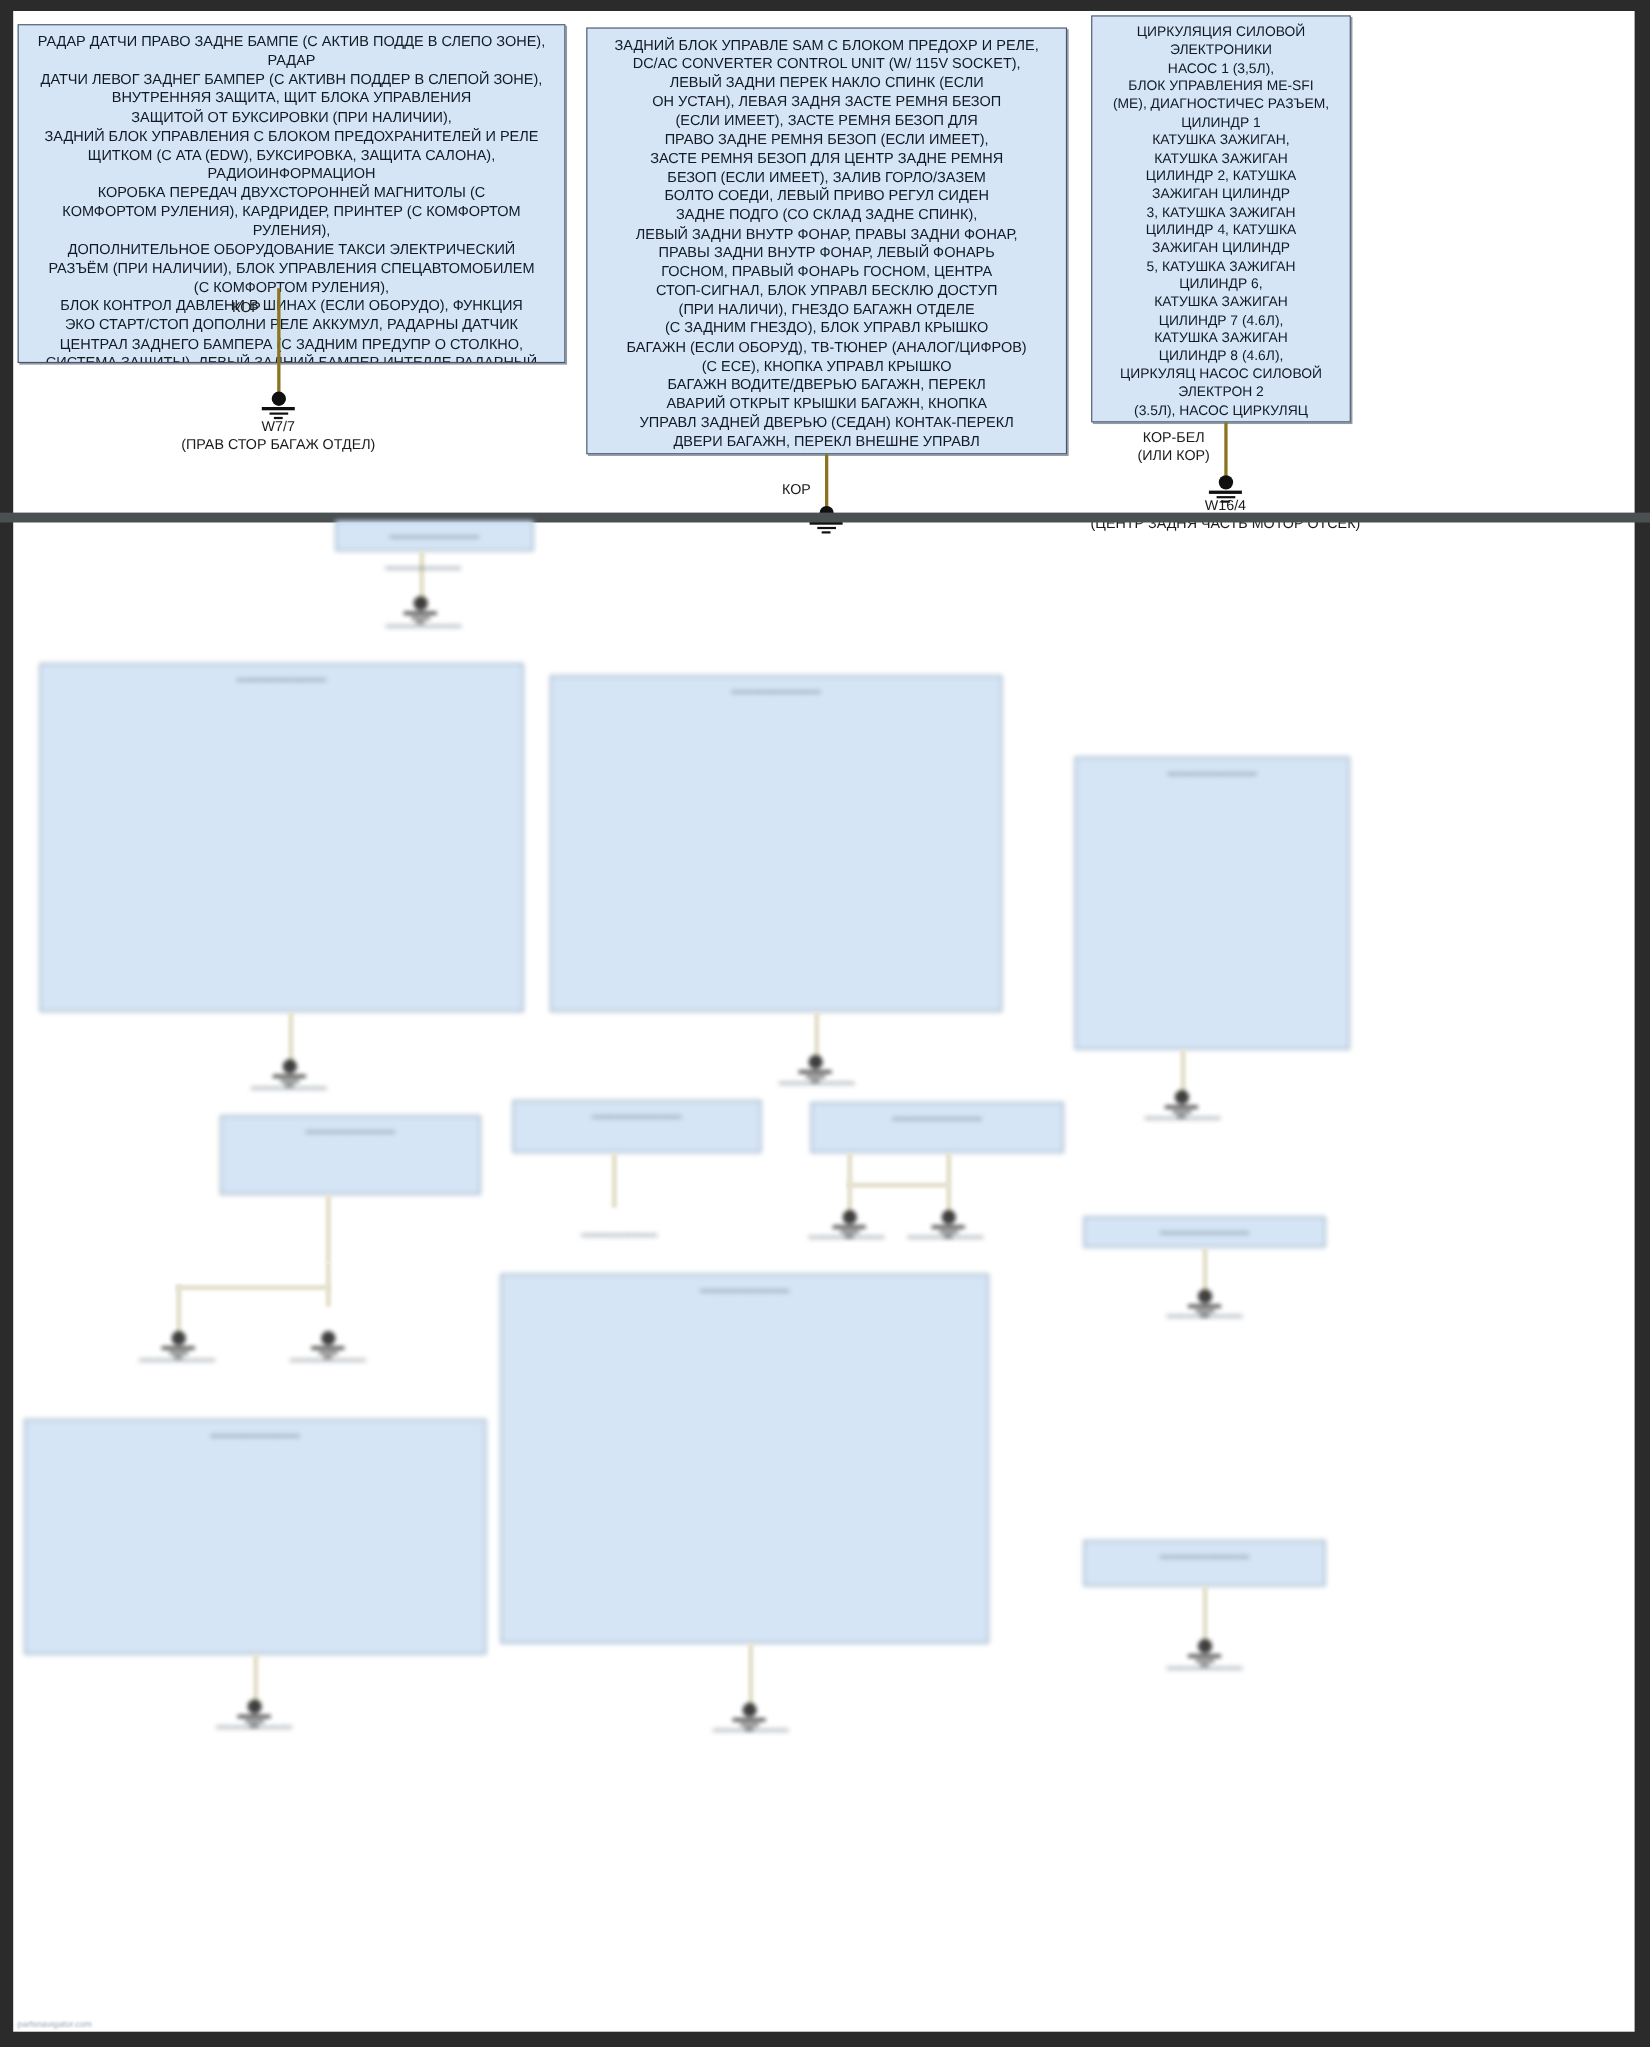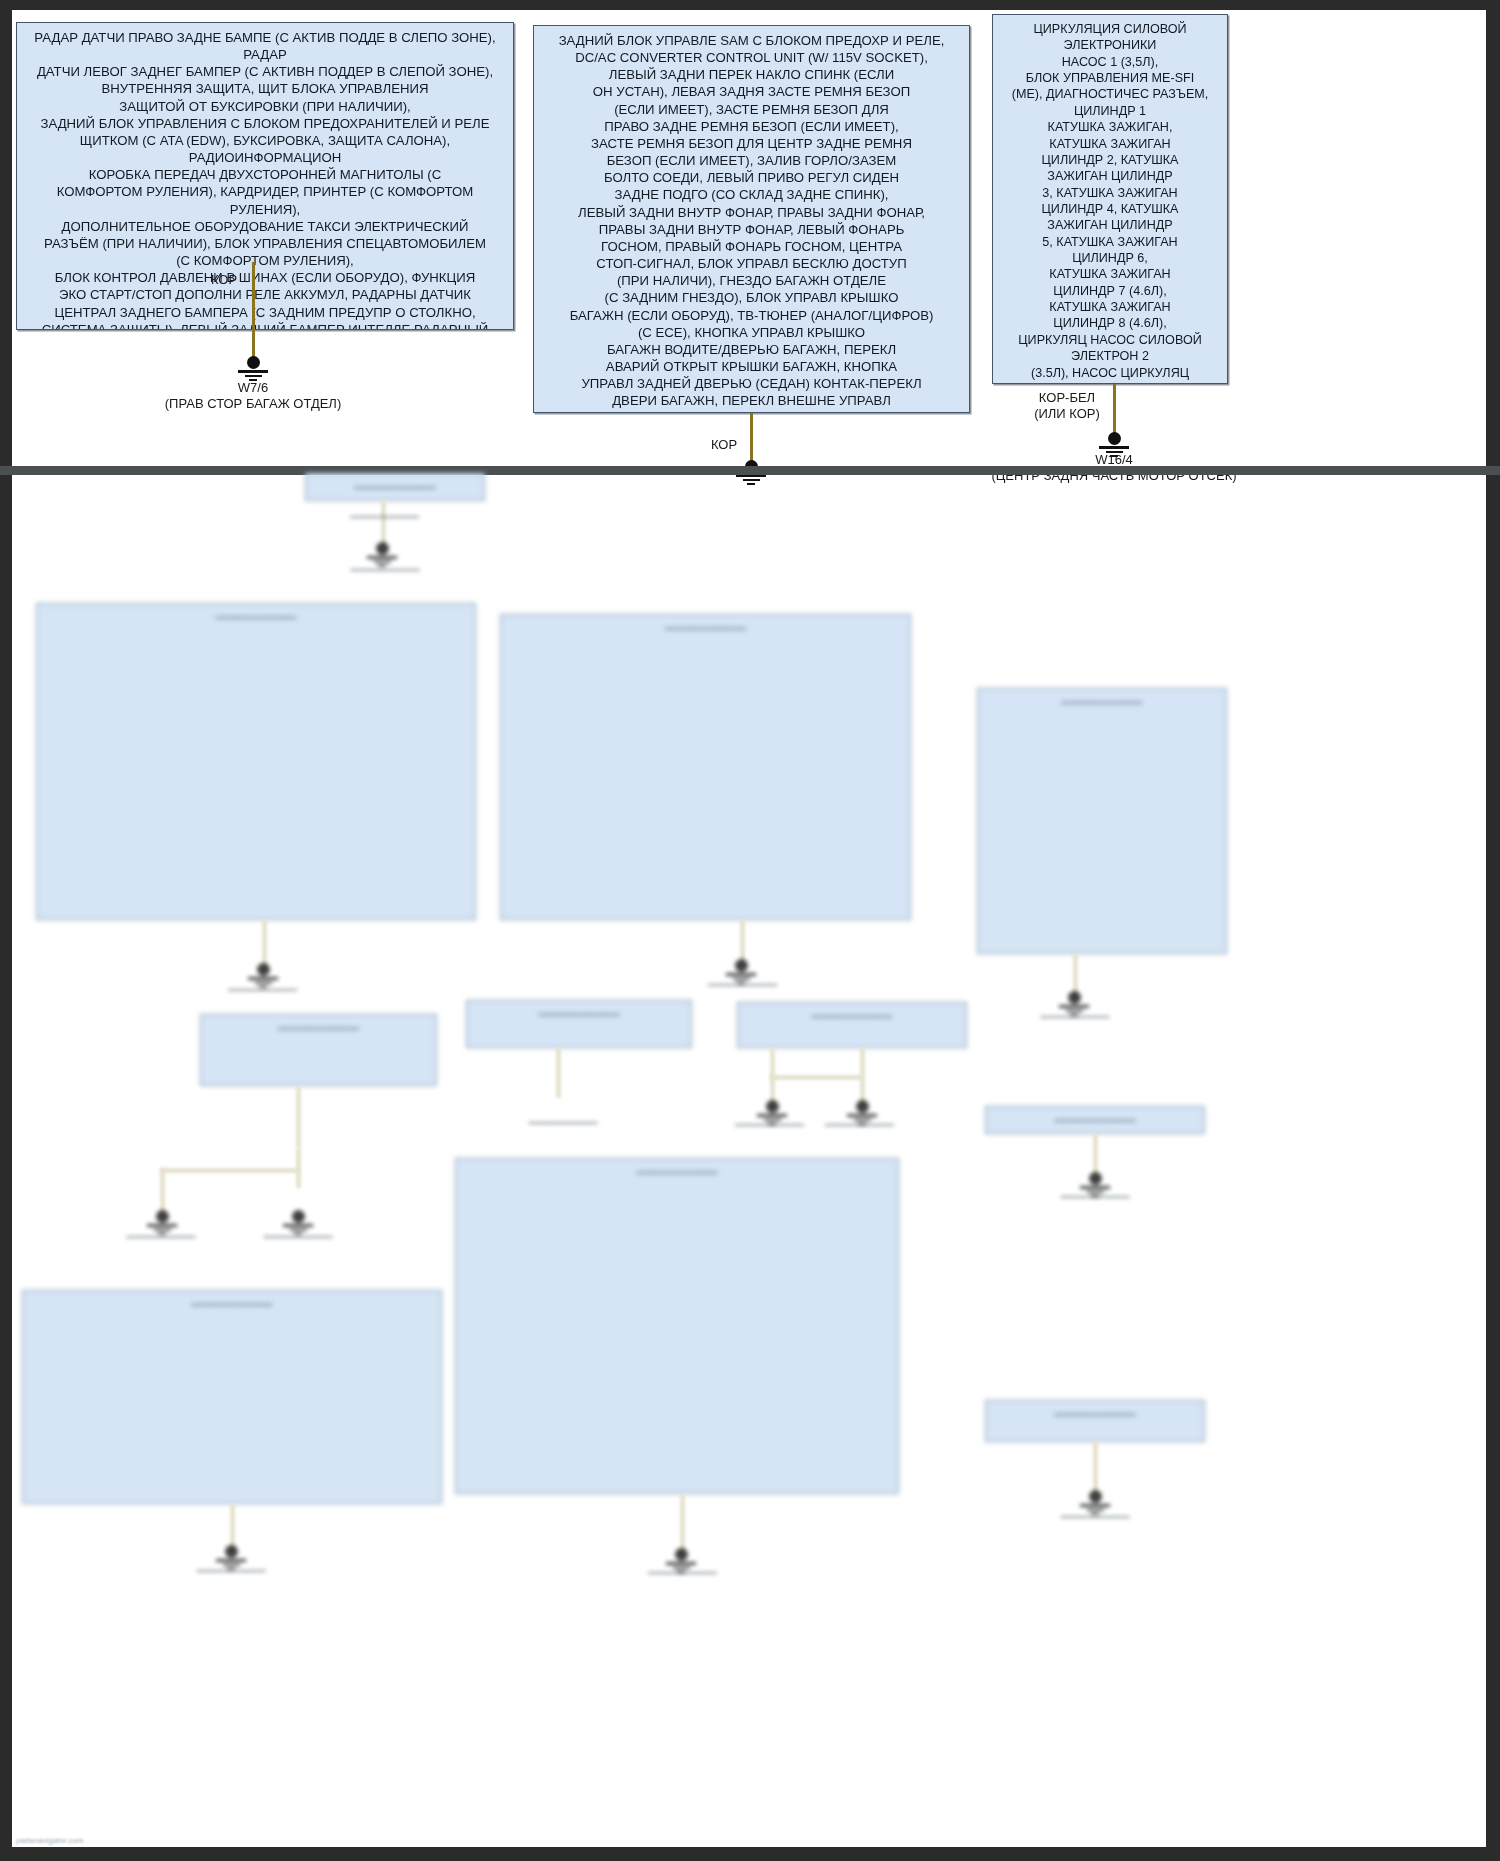--- a/index.html
+++ b/index.html
@@ -133,21 +133,21 @@
 
   <div class="wire-v" style="left:252px; top:262px; height:98px;"></div>
   <div class="wirelabel" style="left:200px; top:272px; width:48px;">КОР</div>
 
   <div class="gnd" style="left:236px; top:356px;">
     <div class="dot"></div>
       <div class="b1"></div>
       <div class="b2"></div>
       <div class="b3"></div>
   </div>
-  <div class="gndlabel" style="left:143px; top:380px; width:220px;">W7/6</div>
+  <div class="gndlabel" style="left:143px; top:380px; width:220px;">W7/7</div>
   <div class="gndlabel" style="left:143px; top:396px; width:220px;">(ПРАВ СТОР БАГАЖ ОТДЕЛ)</div>
 
   <div class="box sharp" style="left:533px; top:25px; width:437px; height:388px;">ЗАДНИЙ БЛОК УПРАВЛЕ SAM С БЛОКОМ ПРЕДОХР И РЕЛЕ,
 DC/AC CONVERTER CONTROL UNIT (W/ 115V SOCKET),
 ЛЕВЫЙ ЗАДНИ ПЕРЕК НАКЛО СПИНК (ЕСЛИ
 ОН УСТАН), ЛЕВАЯ ЗАДНЯ ЗАСТЕ РЕМНЯ БЕЗОП
 (ЕСЛИ ИМЕЕТ), ЗАСТЕ РЕМНЯ БЕЗОП ДЛЯ
 ПРАВО ЗАДНЕ РЕМНЯ БЕЗОП (ЕСЛИ ИМЕЕТ),
 ЗАСТЕ РЕМНЯ БЕЗОП ДЛЯ ЦЕНТР ЗАДНЕ РЕМНЯ
 БЕЗОП (ЕСЛИ ИМЕЕТ), ЗАЛИВ ГОРЛО/ЗАЗЕМ

